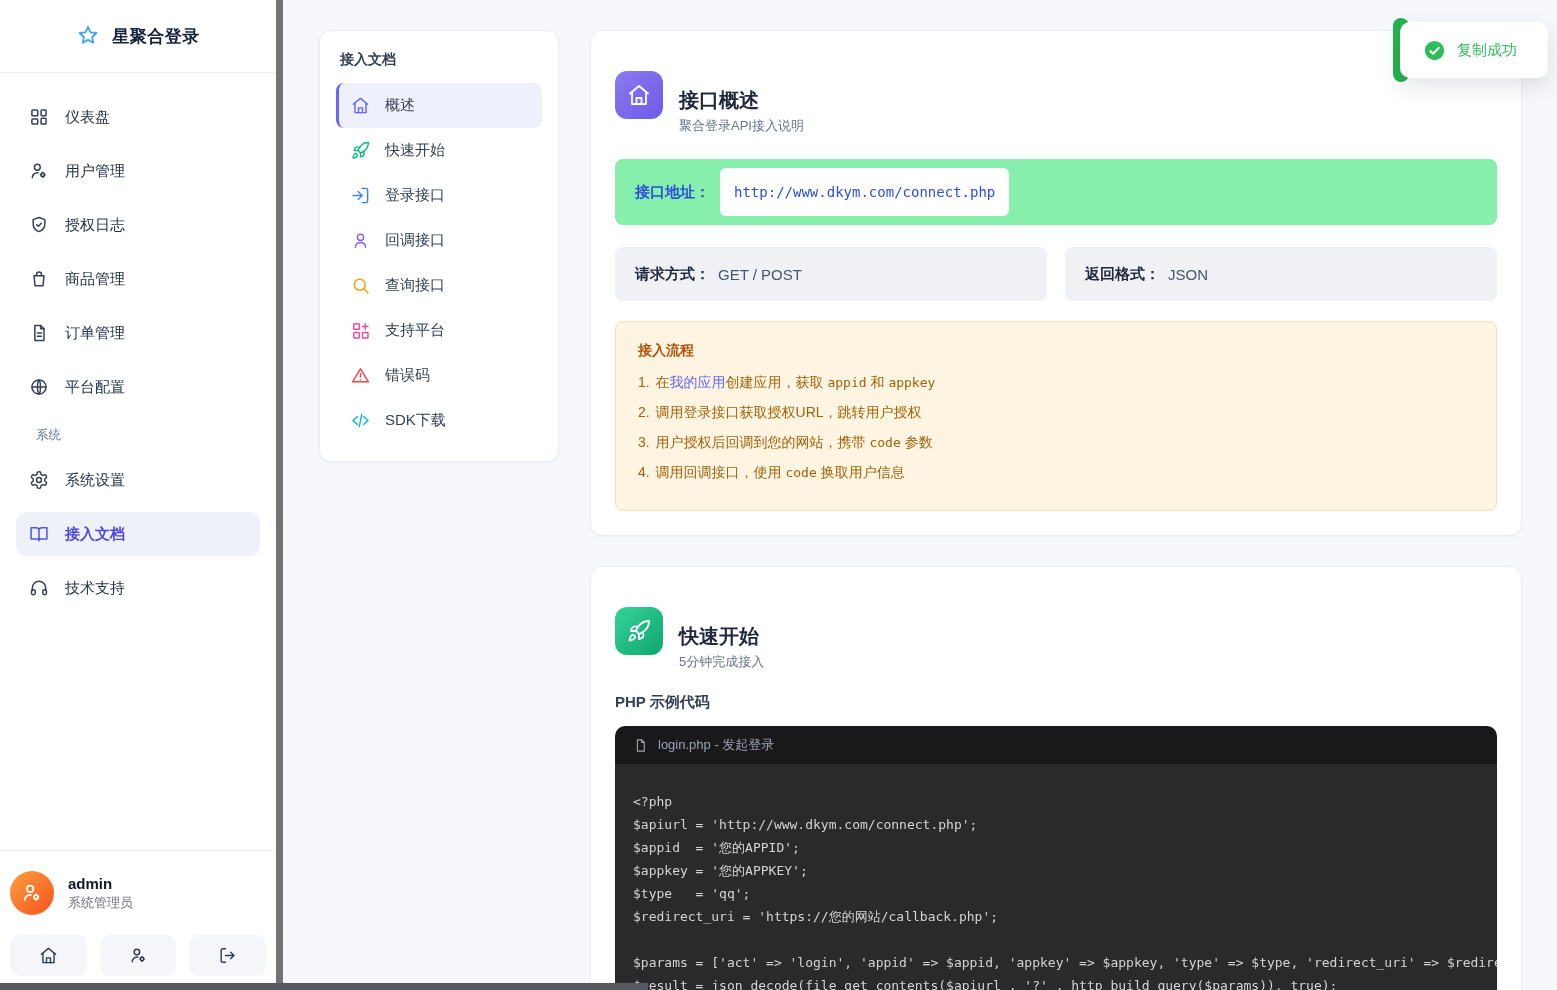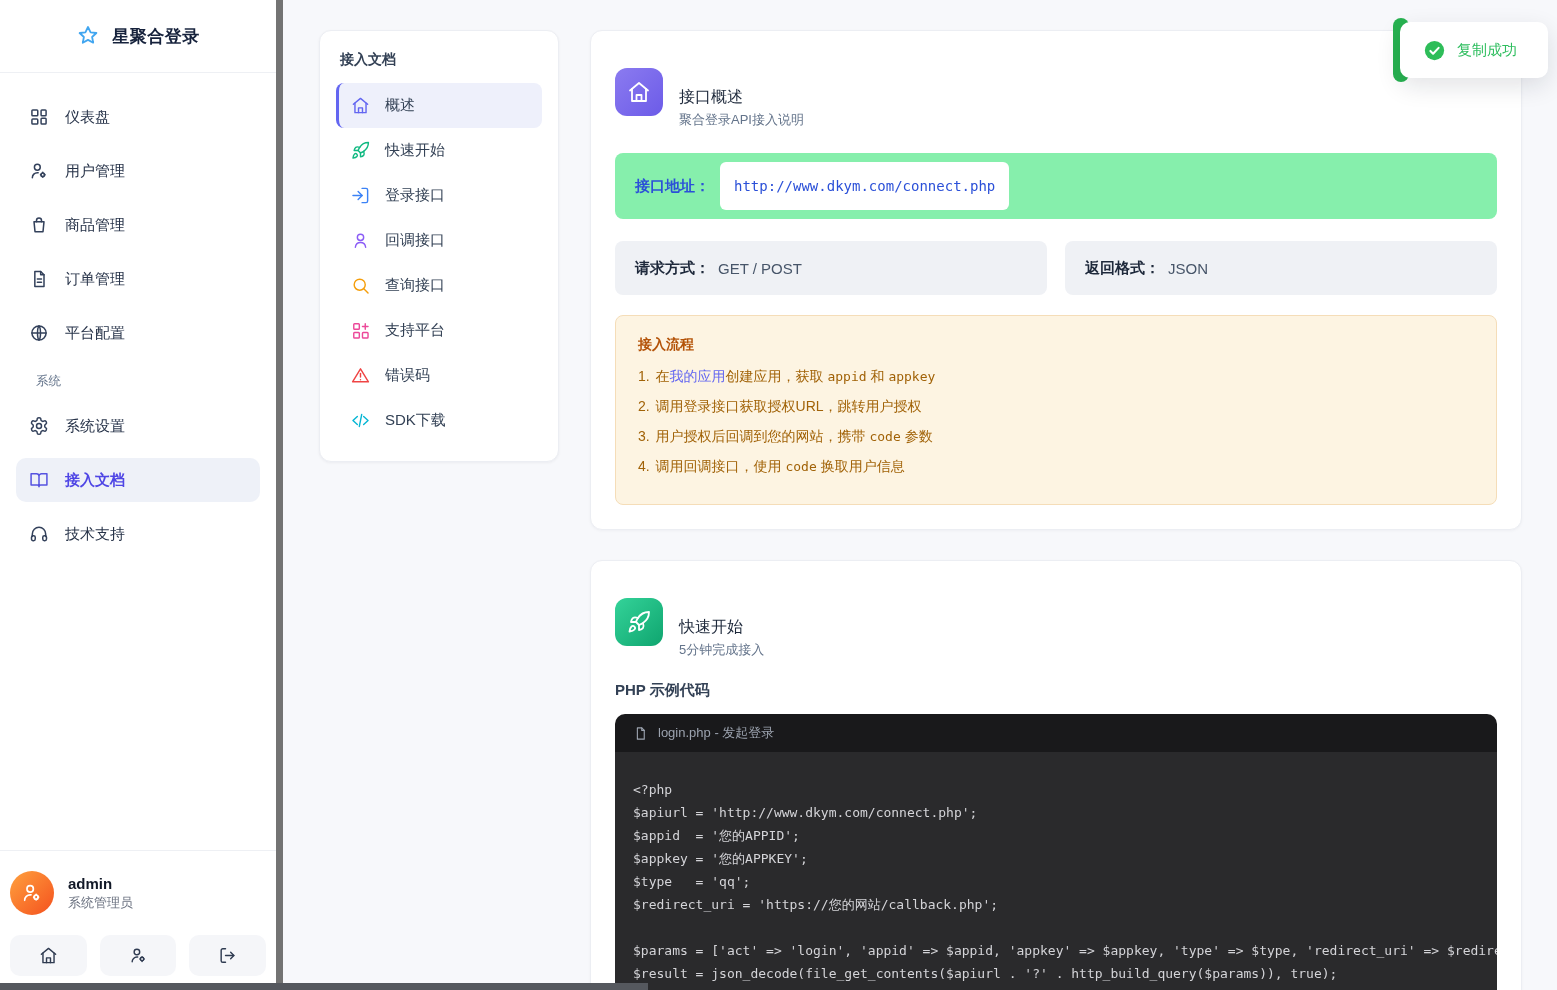--- a/index.html
+++ b/index.html
@@ -79,21 +79,21 @@
     padding:24px; margin-bottom:30px;
   }
   .card-head { display:flex; align-items:center; gap:16px; }
   .tile {
     width:48px; height:48px; border-radius:12px; color:#fff;
     display:flex; align-items:center; justify-content:center;
   }
   .tile svg { width:24px; height:24px; }
   .tile.purple { background:linear-gradient(135deg,#8b7bf0,#6c5be8); }
   .tile.green  { background:linear-gradient(135deg,#34d399,#0fa56f); }
-  .card-title { font-size:16px; font-weight:400; color:#1e293b;margin-top:32px; }
+  .card-title { font-size:20px; font-weight:700; color:#1e293b;margin-top:32px; }
   .card-sub { font-size:13px; color:#64748b; margin-top:3px; }
 
   .api-box {
     margin-top:24px; height:66px; background:#86efac; border-radius:8px;
     display:flex; align-items:center; padding:0 20px; gap:10px;
   }
   .api-label { font-size:15px; font-weight:700; color:#2b50d8; }
   .api-chip {
     background:#fff; border-radius:6px; padding:16px 14px; cursor:pointer;
     font-family:"DejaVu Sans Mono", monospace; font-size:14px; color:#2b50d8;
@@ -181,20 +181,29 @@
           <svg viewBox="0 0 24 24" fill="none" stroke="currentColor" stroke-width="1.8" stroke-linecap="round" stroke-linejoin="round">
             <circle cx="10" cy="7.5" r="3.5"></circle>
             <path d="M4 20c0-3.3 2.7-6 6-6h1"></path>
             <circle cx="16.5" cy="16.5" r="2.2"></circle>
             <path d="M16.5 13.4v1M16.5 18.6v1M13.8 16.5h1M18.2 16.5h1"></path>
           </svg>
         </span>
         <span>用户管理</span>
       </div>
 
+      <div class="menu-item">
+        <span class="nav-ic">
+          <svg viewBox="0 0 24 24" fill="none" stroke="currentColor" stroke-width="1.8" stroke-linecap="round" stroke-linejoin="round">
+            <path d="M12 3l7 2.6v4.9c0 4.6-3 8.1-7 9.5-4-1.4-7-4.9-7-9.5V5.6z"></path>
+            <path d="M9.3 11.6l2 2 3.4-3.6"></path>
+          </svg>
+        </span>
+        <span>授权日志</span>
+      </div>
 
       <div class="menu-item">
         <span class="nav-ic">
           <svg viewBox="0 0 24 24" fill="none" stroke="currentColor" stroke-width="1.8" stroke-linecap="round" stroke-linejoin="round">
             <path d="M6 8h12l-1.2 12H7.2L6 8z"></path>
             <path d="M9 8V6.5a3 3 0 016 0V8"></path>
           </svg>
         </span>
         <span>商品管理</span>
       </div>

